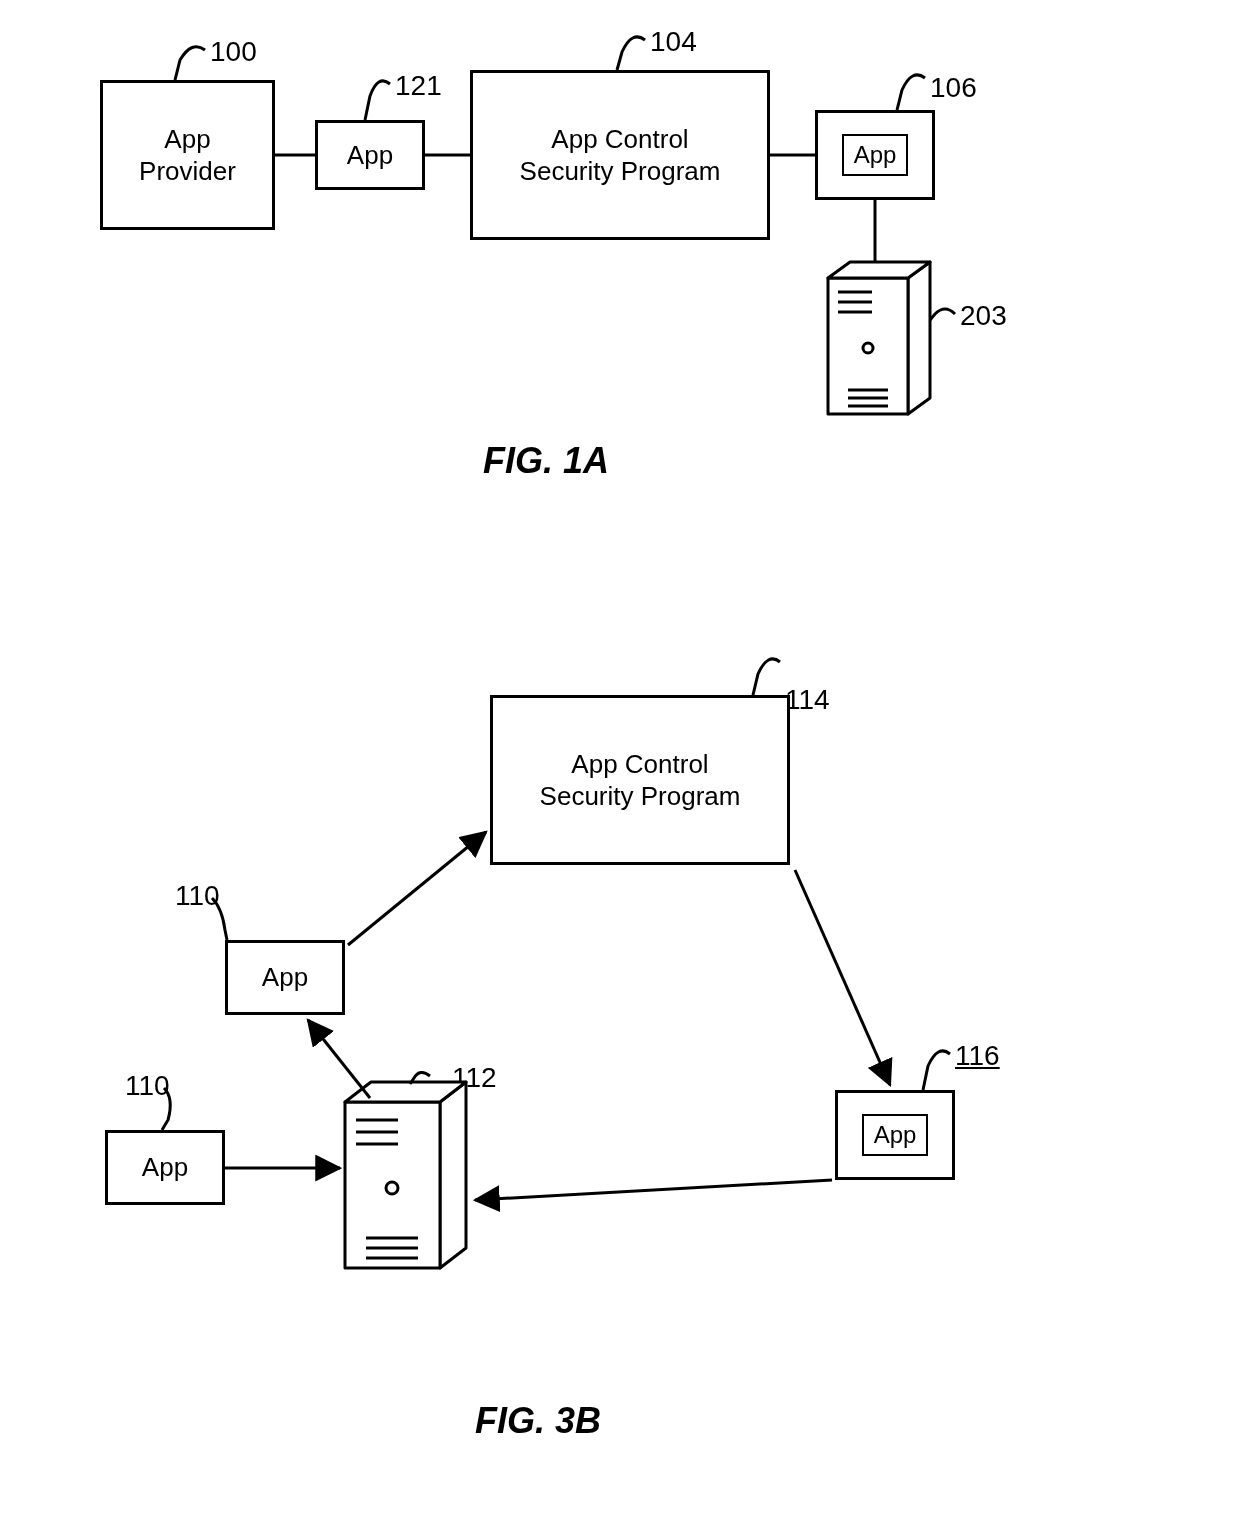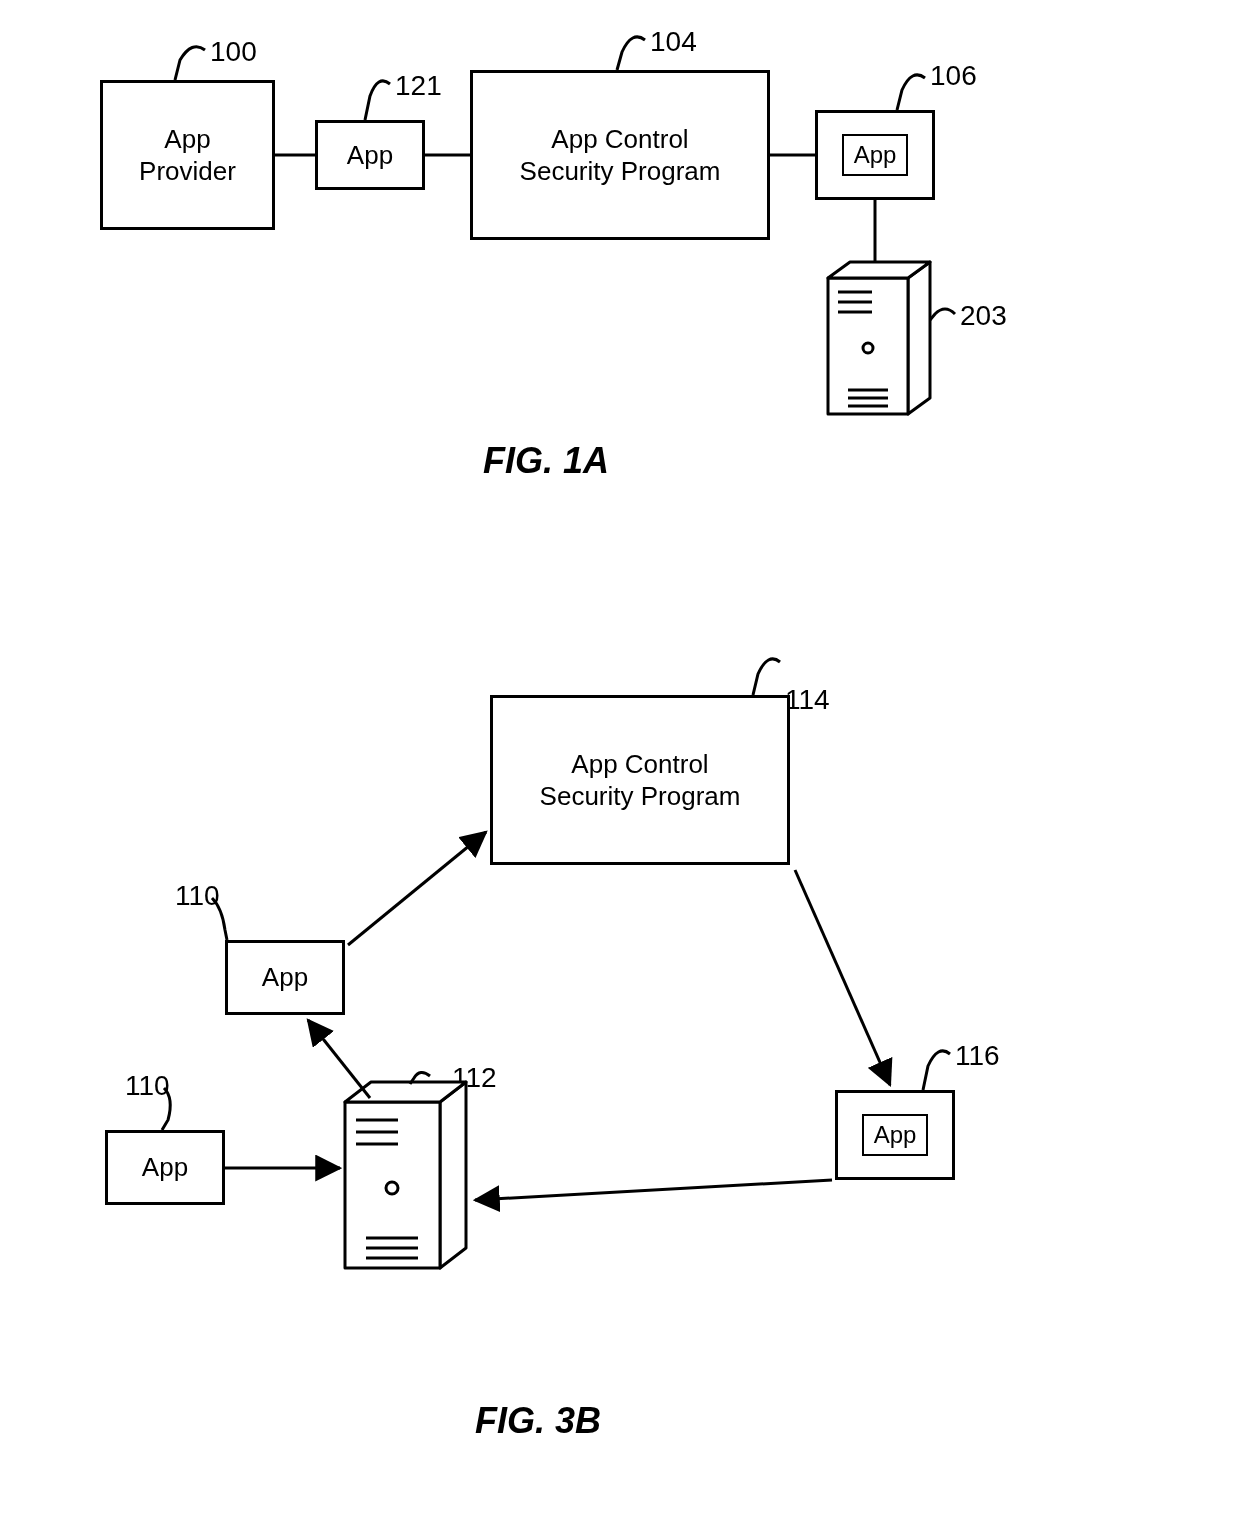--- a/index.html
+++ b/index.html
@@ -60,42 +60,42 @@
   <div class="box" style="left:315px; top:120px; width:110px; height:70px;">App</div>
   <div class="ref-label" style="left:395px; top:70px;">121</div>
 
   <div class="box" style="left:470px; top:70px; width:300px; height:170px; white-space:pre-line;">App Control
 Security Program</div>
   <div class="ref-label" style="left:650px; top:26px;">104</div>
 
   <div class="box" style="left:815px; top:110px; width:120px; height:90px;">
     <div class="inner-box">App</div>
   </div>
-  <div class="ref-label" style="left:930px; top:60px;">106</div>
+  <div class="ref-label" style="left:930px; top:72px;">106</div>
 
   <div class="ref-label" style="left:960px; top:300px;">203</div>
 
   <div class="fig-label" style="left:483px; top:440px;">FIG. 1A</div>
 
   <div class="box" style="left:225px; top:940px; width:120px; height:75px;">App</div>
   <div class="ref-label" style="left:175px; top:880px;">110</div>
 
   <div class="box" style="left:105px; top:1130px; width:120px; height:75px;">App</div>
   <div class="ref-label" style="left:125px; top:1070px;">110</div>
 
   <div class="ref-label" style="left:452px; top:1062px;">112</div>
 
   <div class="box" style="left:490px; top:695px; width:300px; height:170px; white-space:pre-line;">App Control
 Security Program</div>
   <div class="ref-label" style="left:785px; top:652px;margin-top:32px;">114</div>
 
   <div class="box" style="left:835px; top:1090px; width:120px; height:90px;">
     <div class="inner-box">App</div>
   </div>
-  <div class="ref-label" style="left:955px; top:1040px;">116</div>
+  <div class="ref-label" style="left:955px; top:1040px;text-decoration:underline;">116</div>
 
   <div class="fig-label" style="left:475px; top:1400px;">FIG. 3B</div>
 
   <svg class="overlay" viewBox="0 0 1240 1527">
     <defs>
       <marker id="arrow" viewBox="0 0 12 12" refX="11" refY="6" markerWidth="9" markerHeight="9" orient="auto-start-reverse">
         <path d="M 0 0 L 12 6 L 0 12 z" fill="#000"></path>
       </marker>
     </defs>
 

